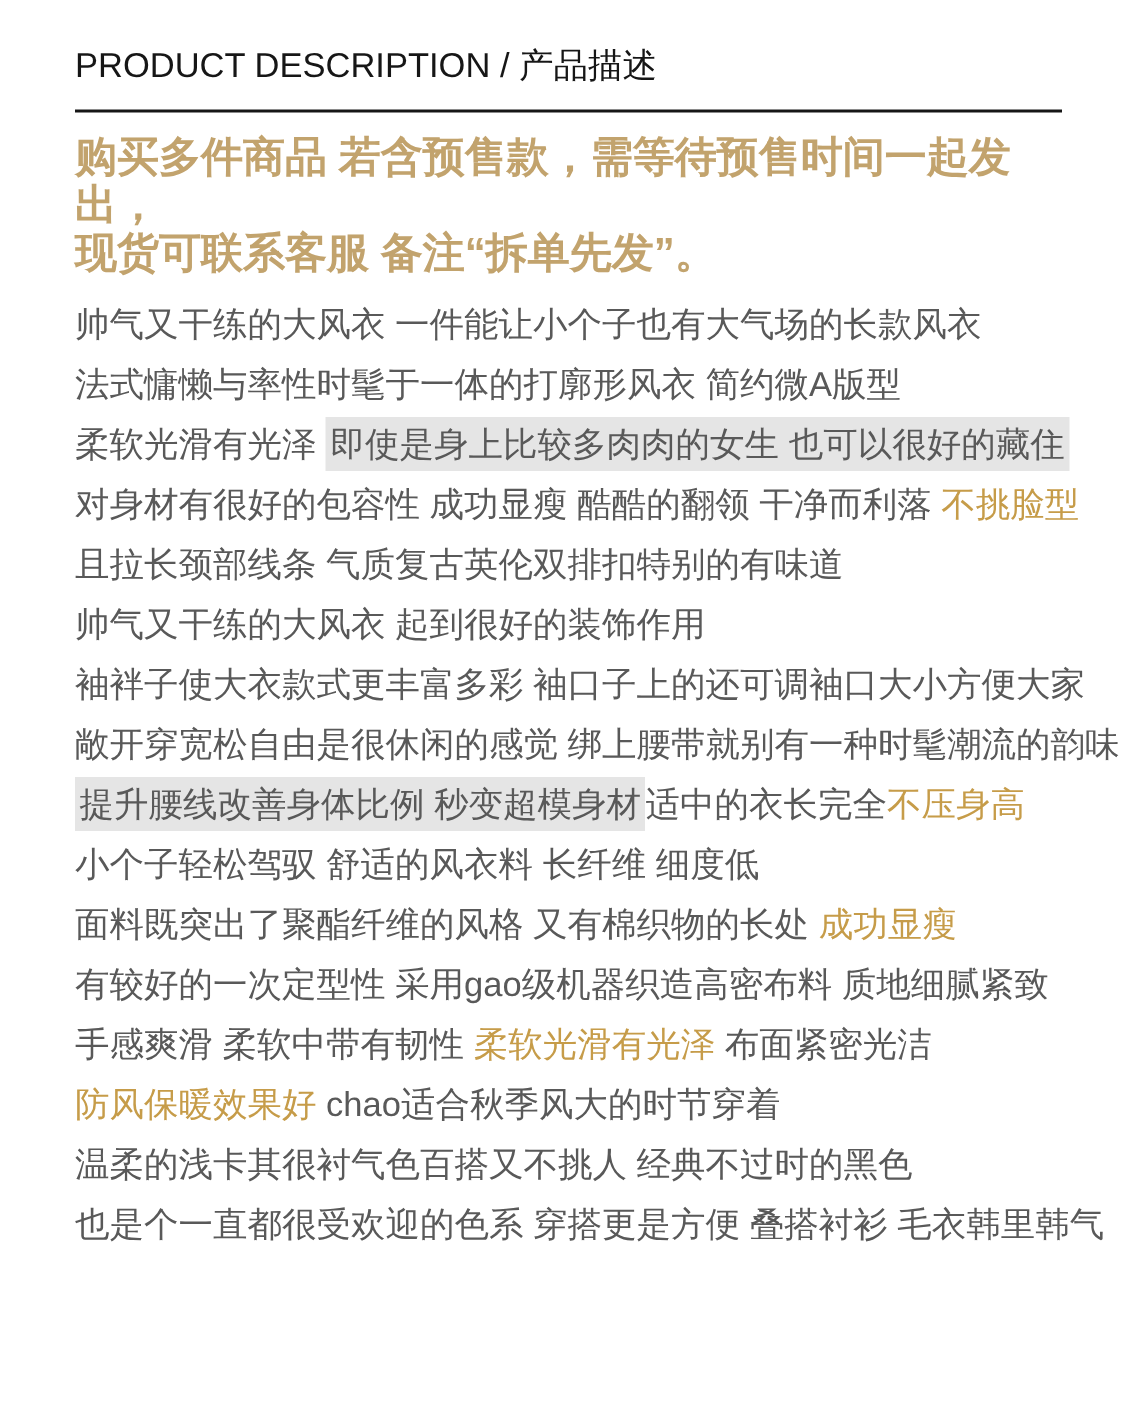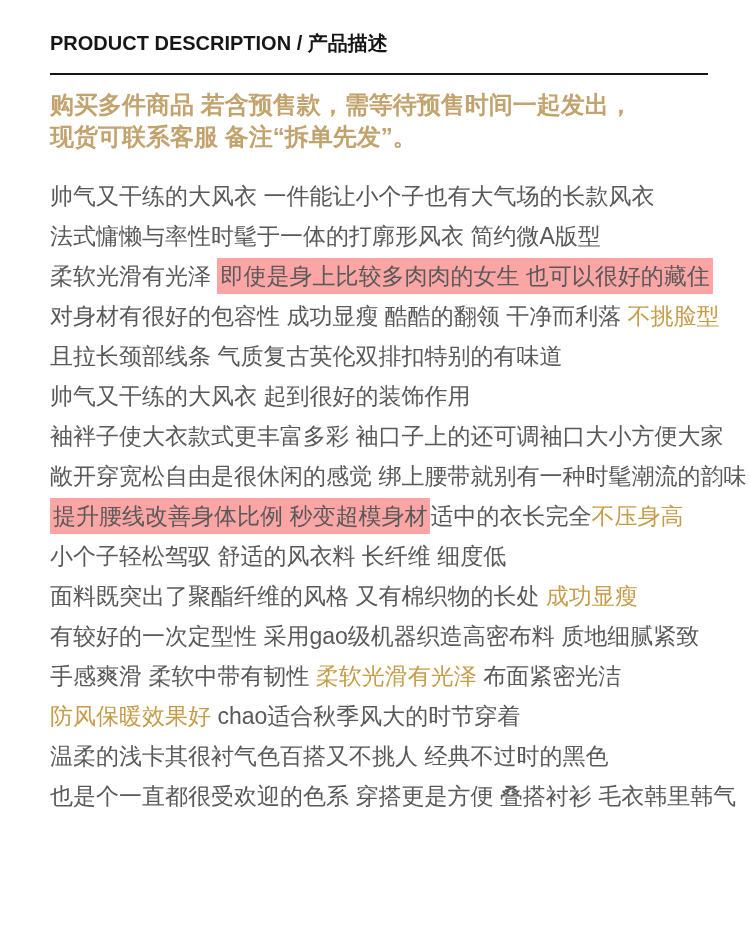--- a/index.html
+++ b/index.html
@@ -16,50 +16,50 @@
     height: 942px;
     padding: 26px 38px 0 50px;
   }
   .header {
     width: 658px;
     border-bottom: 2px solid #161616;
     padding-bottom: 13px;
   }
   .page-title {
     margin: 0;
-    font-size: 20px;
+    font-size: 23px;
     line-height: 34px;
-    font-weight: bold;
+    font-weight: normal;
     letter-spacing: 0px;
     color: #161616;
     white-space: nowrap;
   }
   .notice {
     margin-top: 14px;
-    font-size: 24px;
+    font-size: 28px;
     font-weight: bold;
     line-height: 32px;
     color: #c2a36d;
   }
   .notice p { margin: 0; }
   .desc {
-    margin-top: 23px;
+    margin-top: 11px;
     font-size: 23px;
     line-height: 40px;
     color: #595959;
     letter-spacing: 0px;
   }
   .desc p {
     margin: 0;
     white-space: nowrap;
   }
   .seg-normal { color: #595959; }
   .seg-accent { color: #c69c49; }
   .seg-highlight {
-    background: #fca5a5;
+    background: #e5e5e5;
     color: #595959;
     padding: 5px 3px;
   }
 </style>
 </head>
 <body>
 
 <div class="page">
 
   <div class="header">

